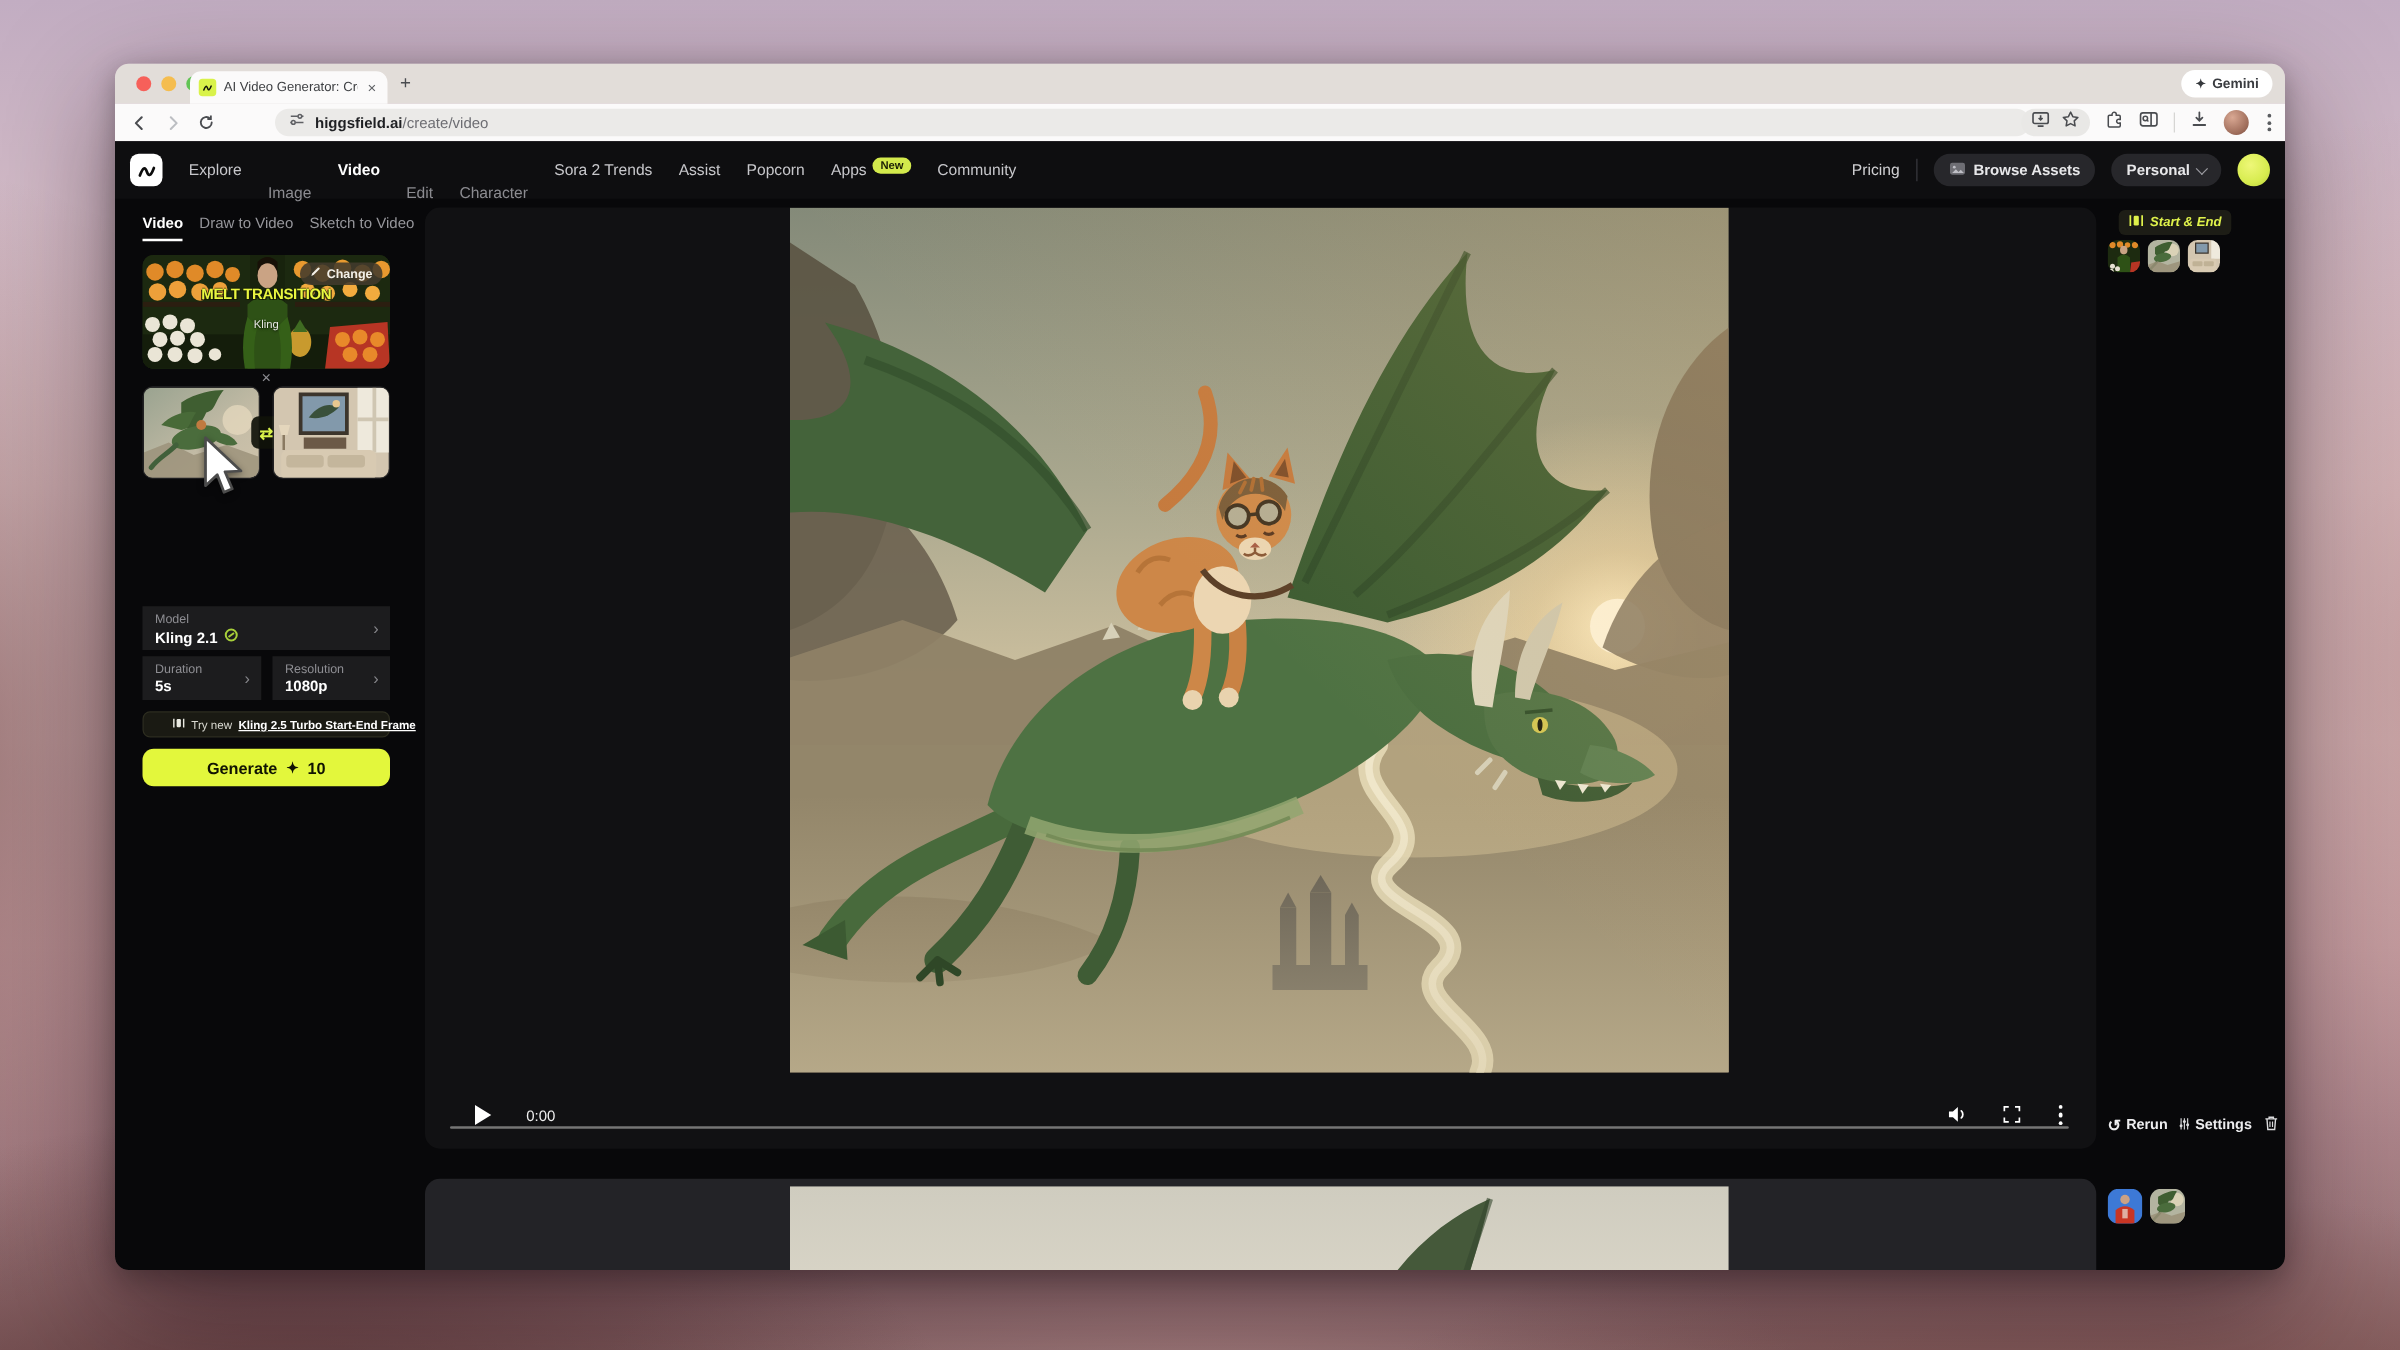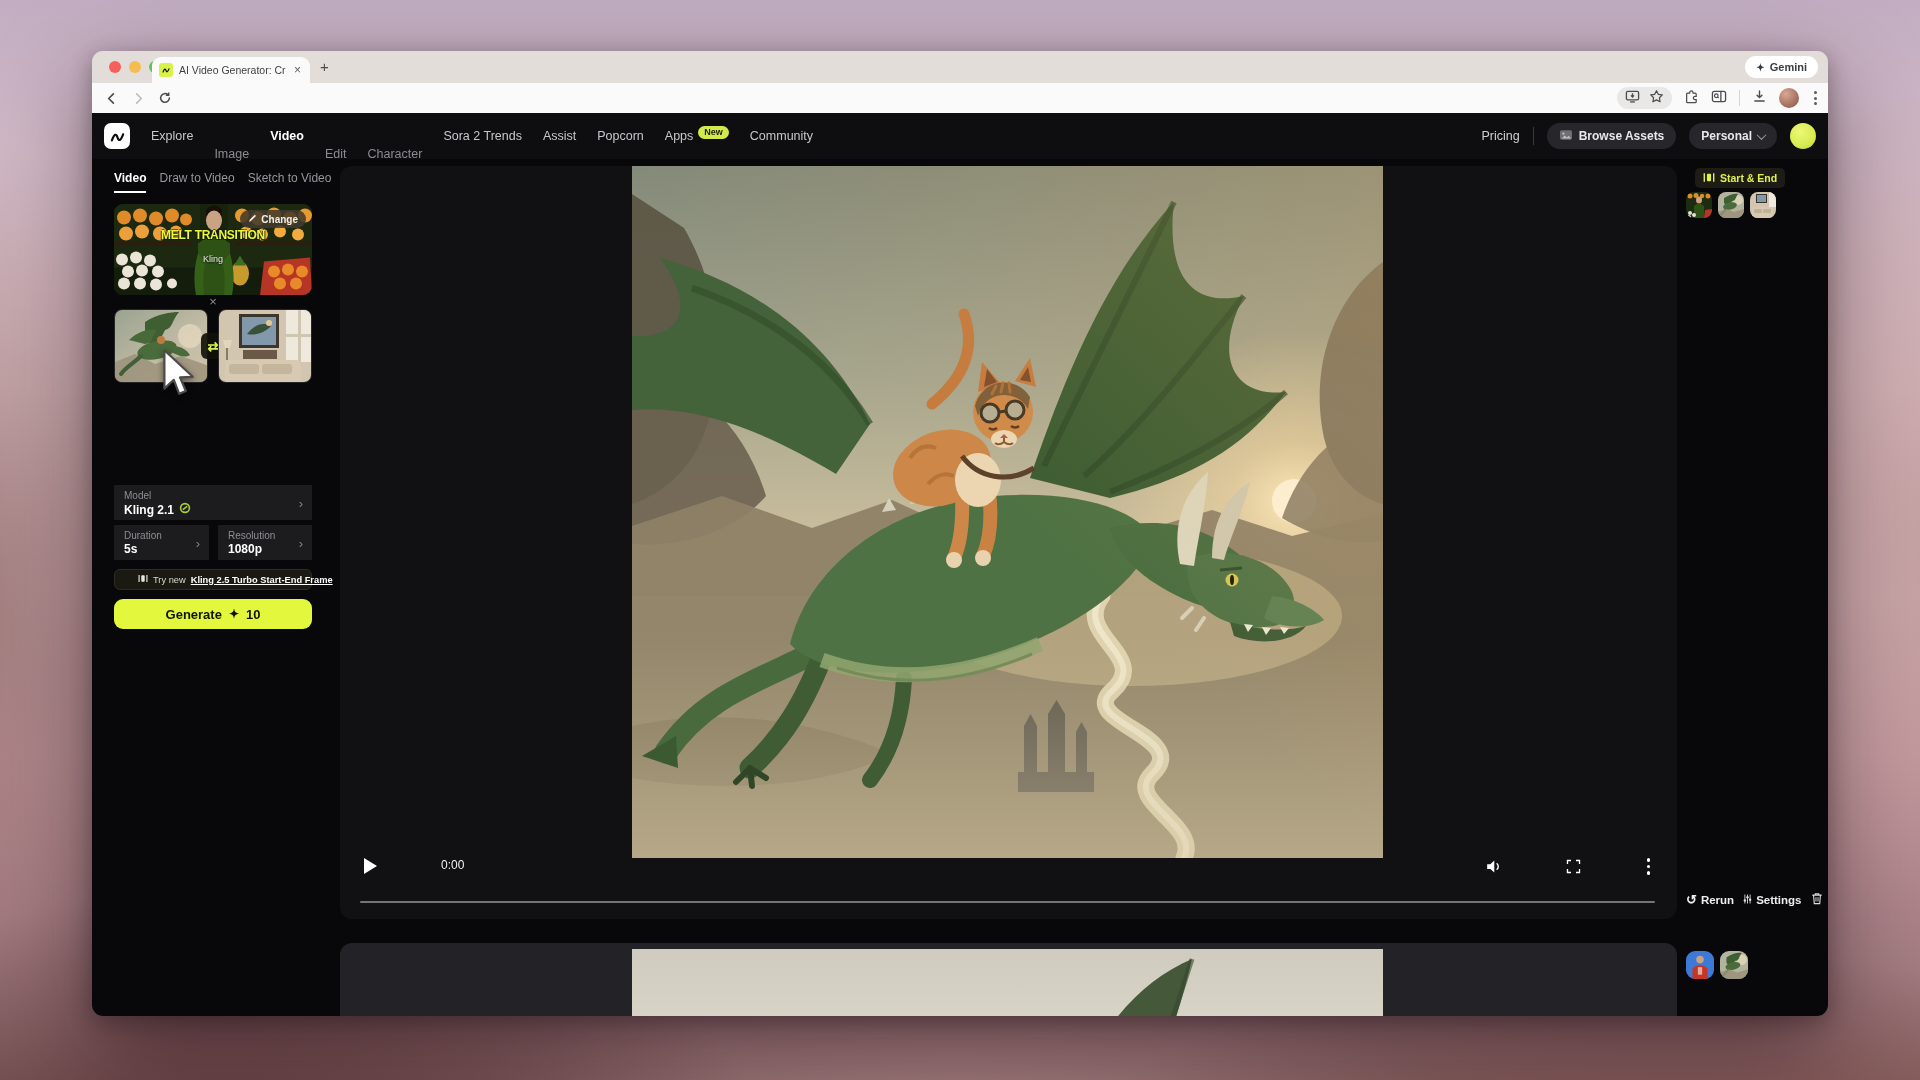--- a/index.html
+++ b/index.html
@@ -116,34 +116,34 @@
   .try-banner b { color:#fff; text-decoration:underline; font-weight:700; }
   .generate-btn { position:absolute; left:22px; top:486px; width:198px; height:30px; border-radius:9px;
     background:#e3f73c; color:#101302; font-size:13px; font-weight:700; display:flex;
     align-items:center; justify-content:center; gap:7px; }
   .gen-spark { font-size:12px; }
 
   
   .video-card { position:absolute; left:248px; top:53px; width:1337px; height:753px; border-radius:12px;
     background:#111113; overflow:hidden; }
   .video-frame { position:absolute; left:292px; top:0; width:751px; height:692px; }
-  .vp-controls { position:absolute; left:0; right:0; top:692px; height:42px; display:flex;
-    align-items:flex-start; padding:0 24px;gap:36px; }
+  .vp-controls { position:absolute; left:16px; right:0; top:692px; height:42px; display:flex;
+    align-items:flex-end; padding:0 24px; }
   .play-btn { width:0; height:0; border-left:13px solid #fff; border-top:8px solid transparent;
     border-bottom:8px solid transparent; }
   .vp-time { font-size:12px; color:#f0f0f0; margin-left:28px; }
   .vp-spacer { flex:1; }
   .vp-ic { margin-left:26px; display:flex; align-items:center; }
   .vp-progress { position:absolute; left:20px; right:22px; top:735px; height:2px; background:#757575;
     border-radius:2px; }
 
   
   .start-end { position:absolute; left:1603px; top:55px; height:20px; border-radius:5px;
     background:#1d1d16; display:flex; align-items:center; gap:5px; padding:0 8px;
-    font-size:10.5px; font-weight:700; color:#dff24b; white-space:nowrap; }
+    font-size:10.5px; font-weight:700; color:#dff24b; white-space:nowrap;font-style:italic; }
   .rail-thumbs { position:absolute; left:1594px; top:79px; display:flex; gap:6px; }
   .rail-thumb { width:26px; height:26px; border-radius:8px; overflow:hidden; }
   .rail-thumb svg { display:block; }
   .rail-actions { position:absolute; left:1594px; top:779px; display:flex; align-items:center; gap:9px;
     color:#ededef; font-size:11.5px; }
   .ra-btn { display:flex; align-items:center; gap:4px; font-weight:600; }
   .ra-rerun-glyph { font-size:13px; }
 
   
   .video-card2 { position:absolute; left:248px; top:830px; width:1337px; height:200px; border-radius:12px;
@@ -194,20 +194,32 @@
       <svg width="15" height="15" viewBox="0 0 16 16">
           <path d="M6 3 L11 8 L6 13" stroke="#bcbec2" stroke-width="1.8" fill="none" stroke-linecap="round" stroke-linejoin="round"></path>
         </svg>
     </span>
     <span class="nav-ic">
       <svg width="14" height="14" viewBox="0 0 16 16">
           <path d="M13 8 A5 5 0 1 1 11.5 4.4" stroke="#4a4c50" stroke-width="1.7" fill="none" stroke-linecap="round"></path>
           <path d="M12.2 1.6 L12.2 4.8 L9 4.8" stroke="#4a4c50" stroke-width="1.7" fill="none"></path>
         </svg>
     </span>
+    <div class="urlbar">
+      <span>
+        <svg width="13" height="13" viewBox="0 0 16 16">
+            <path d="M2 5h7M13 5h1.5M1.5 11h1M6.5 11h8" stroke="#5f6064" stroke-width="1.5"></path>
+            <circle cx="11" cy="5" r="1.8" fill="none" stroke="#5f6064" stroke-width="1.5"></circle>
+            <circle cx="4.5" cy="11" r="1.8" fill="none" stroke="#5f6064" stroke-width="1.5"></circle>
+          </svg>
+      </span>
+      <span class="url-text">
+        <span class="url-domain">higgsfield.ai</span><span class="url-path">/create/video</span>
+      </span>
+    </div>
     <div class="tb-right">
       <div class="save-group">
         <span>
           <svg width="15" height="15" viewBox="0 0 16 16">
               <rect x="1.5" y="2.5" width="13" height="9" rx="1.5" fill="none" stroke="#4a4c50" stroke-width="1.4"></rect>
               <path d="M8 4.5v3.6M6.3 6.8 8 8.5 9.7 6.8" stroke="#4a4c50" stroke-width="1.4" fill="none"></path>
               <path d="M5.5 13.8h5" stroke="#4a4c50" stroke-width="1.4"></path>
             </svg>
         </span>
         <span>

